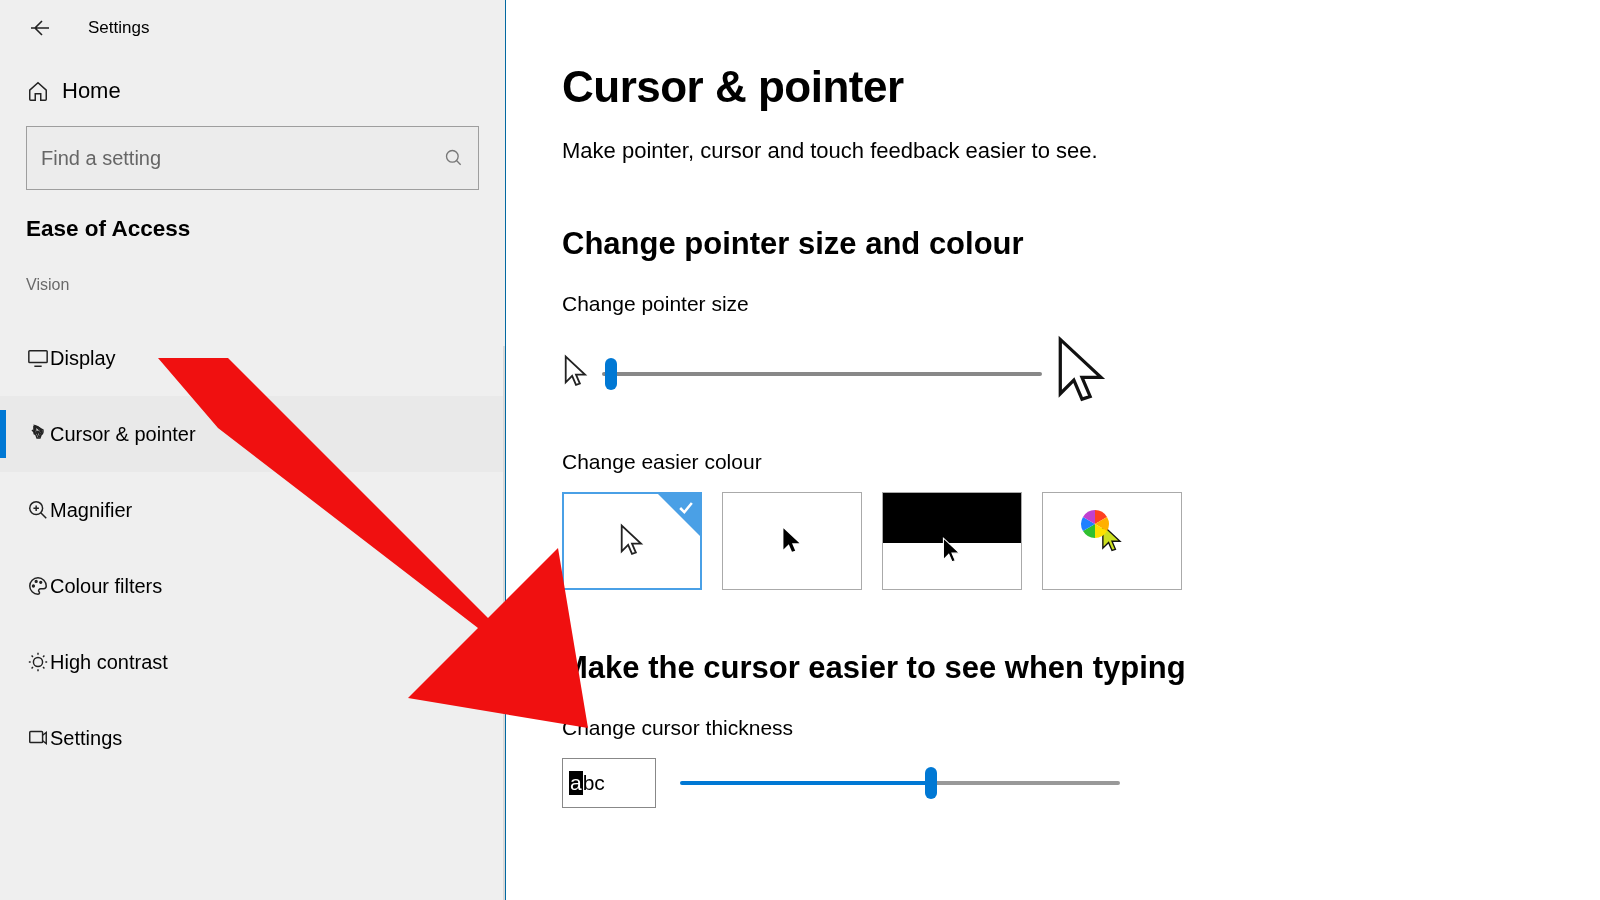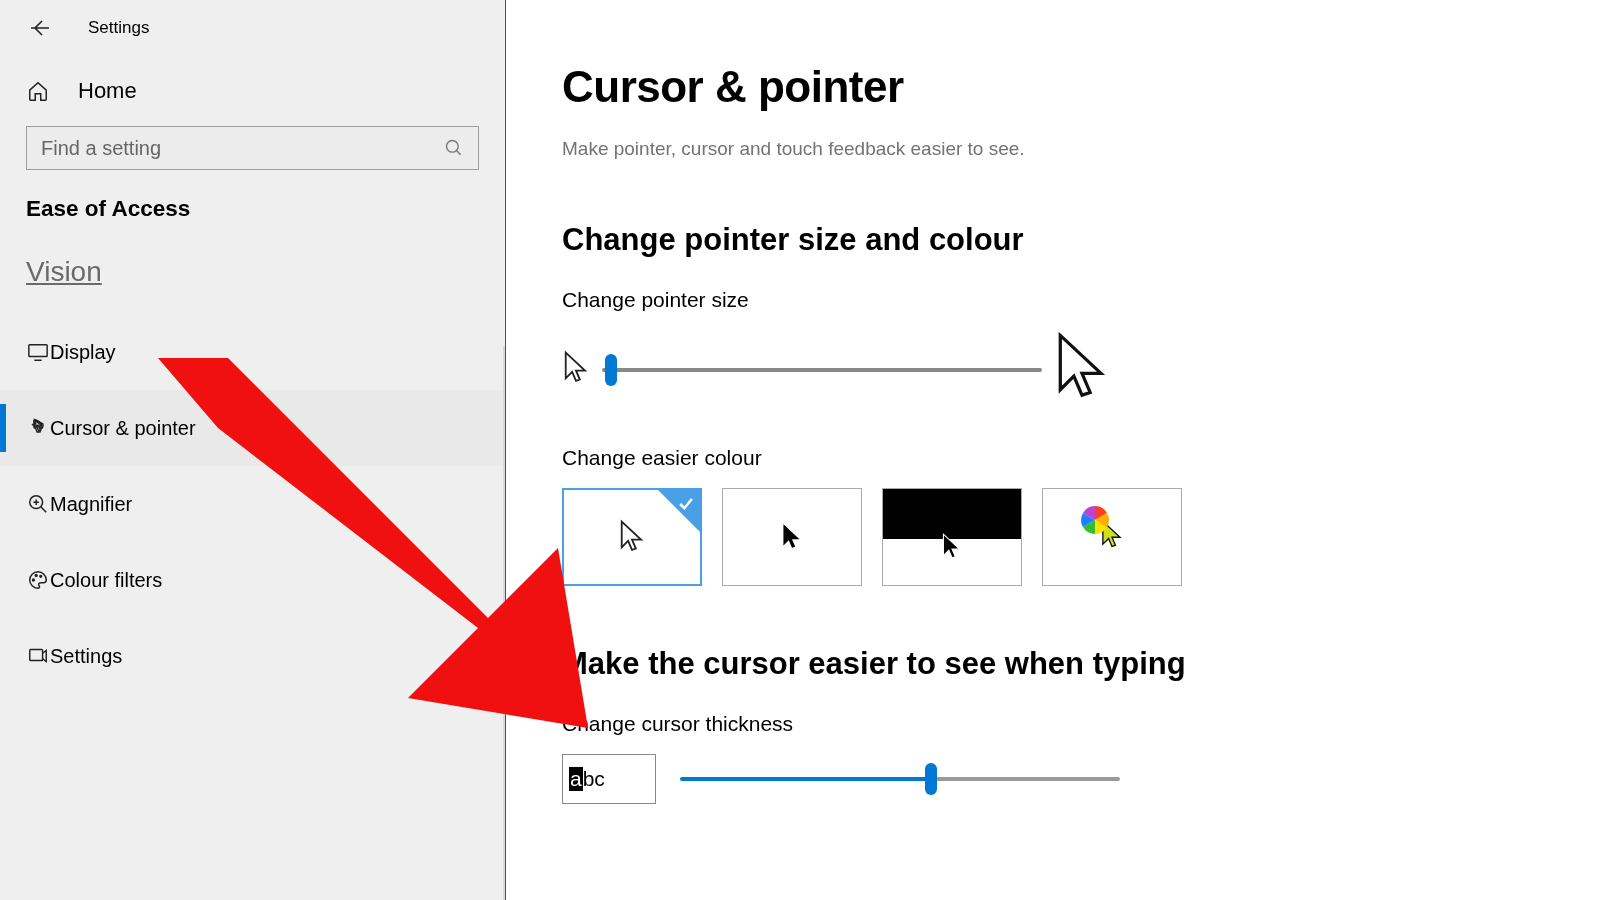--- a/index.html
+++ b/index.html
@@ -24,45 +24,44 @@
     display: flex;
     align-items: center;
     padding: 14px 18px 18px 26px;
     gap: 34px;
   }
   .back-btn { width: 28px; height: 28px; display: flex; align-items: center; justify-content: center; }
   .app-title { font-size: 17px; font-weight: 400; }
   .home-row {
     display: flex;
     align-items: center;
-    gap: 28px;
+    gap: 12px;
     padding: 18px 26px 22px 26px;
   }
   .home-label { font-size: 22px; }
   .search-box {
     margin: 0 26px 26px 26px;
     border: 1.5px solid #9e9e9e;
     background: #ececec;
-    height: 44px;
+    height: 64px;
     display: flex;
     align-items: center;
     padding: 4px 14px;
     justify-content: space-between;
   }
   .search-box .placeholder { color: #666; font-size: 20px; }
   .category-title {
     padding: 0 24px 34px 26px;
     font-size: 22.5px;
     font-weight: 600;
   }
   .group-label {
     padding: 0 26px 26px 26px;
-    font-size: 28px;
+    font-size: 16px;
     color: #6a6a6a;
-    text-decoration: underline;
   }
   .nav-item {
     display: flex;
     align-items: center;
     padding: 0 26px;
     height: 76px;
     font-size: 20px;
     position: relative;
   }
   .nav-item.active::before {
@@ -83,22 +82,22 @@
     background: #fff;
     position: relative;
   }
   .page-title {
     font-size: 44px;
     font-weight: 600;
     margin-bottom: 26px;
     letter-spacing: -0.5px;
   }
   .page-sub {
-    font-size: 19px;
-    color: #737373;
+    font-size: 22px;
+    color: #000000;
     margin-bottom: 62px;
   }
   .section-h {
     font-size: 31px;
     font-weight: 600;
     margin-bottom: 30px;
   }
   .field-label {
     font-size: 21px;
     margin-bottom: 18px;
@@ -261,20 +260,29 @@
         <svg width="22" height="22" viewBox="0 0 24 24" fill="none" stroke="#222" stroke-width="1.6">
             <path d="M12 3a9 9 0 1 0 0 18c2 0 2-2 1-3s0-3 2-3h3a3 3 0 0 0 3-3 9 9 0 0 0-9-9z"></path>
             <circle cx="7" cy="12" r="1" fill="#222"></circle>
             <circle cx="10" cy="7" r="1" fill="#222"></circle>
             <circle cx="15" cy="8" r="1" fill="#222"></circle>
           </svg>
       </span>
       <span>Colour filters</span>
     </div>
 
+    <div class="nav-item">
+      <span class="nav-icon">
+        <svg width="22" height="22" viewBox="0 0 24 24" fill="none" stroke="#222" stroke-width="1.6">
+            <circle cx="12" cy="12" r="5"></circle>
+            <path d="M12 2v2M12 20v2M2 12h2M20 12h2M5 5l1.5 1.5M17.5 17.5L19 19M5 19l1.5-1.5M17.5 6.5L19 5"></path>
+          </svg>
+      </span>
+      <span>High contrast</span>
+    </div>
 
     <div class="nav-item">
       <span class="nav-icon">
         <svg width="22" height="22" viewBox="0 0 24 24" fill="none" stroke="#222" stroke-width="1.6">
             <rect x="3" y="5" width="14" height="12" rx="1"></rect>
             <path d="M17 9l4-3v12l-4-3"></path>
           </svg>
       </span>
       <span>Settings</span>
     </div>

